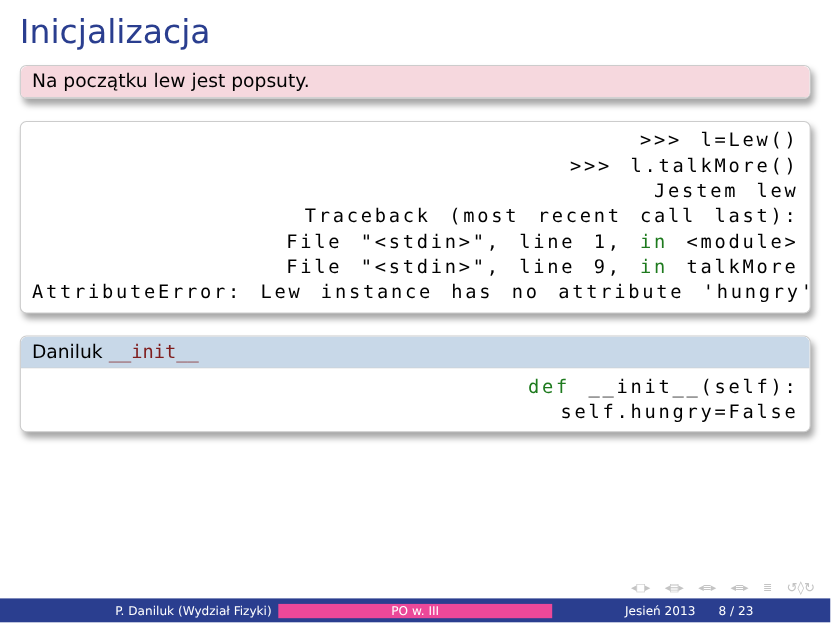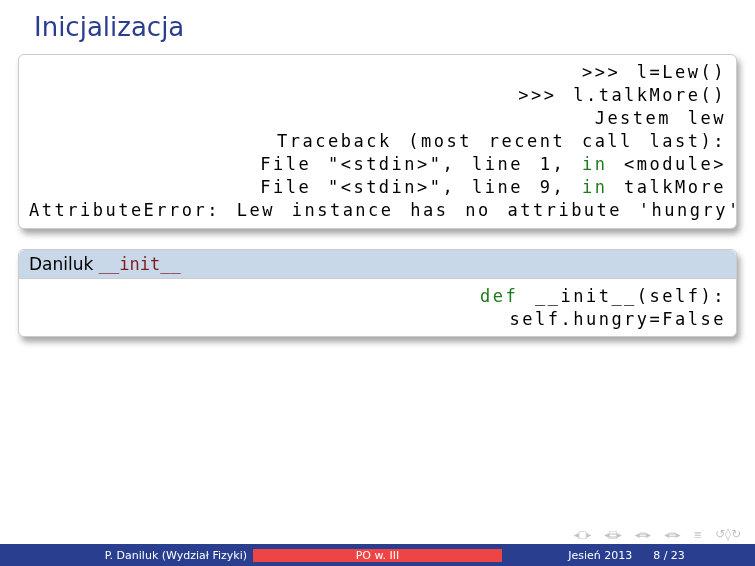--- a/index.html
+++ b/index.html
@@ -4,21 +4,21 @@
 <style>
   html,body{margin:0;padding:0}
   body{
     width:755px;height:566px;
     font-family:"DejaVu Sans","Segoe UI",sans-serif;
     background:#fff;color:#000;
     position:relative;
     box-sizing:border-box;
   }
   .slide{padding:12px 18px 0 18px}
-  .title{color:#2a3e8f;font-size:26px;margin:0 0 12px 16px;font-weight:400}
+  .title{color:#2a3e8f;font-size:30px;margin:0 0 12px 0;font-weight:400}
   .block{
     border:1px solid #ccc;border-radius:6px;
     box-shadow:3px 5px 6px rgba(0,0,0,.35);
     margin:0 0 20px 0;overflow:hidden;background:#fff;
   }
   .block-head{
     padding:4px 10px;font-size:17px;
     border-bottom:1px solid #ccc;
     border-radius:6px 6px 0 0;
   }
@@ -34,36 +34,39 @@
   }
   .code-method{font-family:"DejaVu Sans Mono",monospace;color:#7f1d1d}
   .kw{color:#1e7a1e}
   .footer{
     position:absolute;left:0;right:0;bottom:0;height:22px;
     background:#2a3e8f;color:#fff;font-size:11px;
     display:flex;align-items:center;
   }
   .footer .cell{flex:1;text-align:center;padding:0 6px;white-space:nowrap;overflow:hidden}
   .footer .cell.l{text-align:right;padding-left:10px}
-  .footer .cell.c{background:#ef4444}
+  .footer .cell.c{background:#ec4899}
   .footer .cell.r{text-align:center;padding-right:10px}
   .navbar{
     position:absolute;left:0;right:0;bottom:22px;height:20px;
     display:flex;justify-content:flex-end;align-items:center;
     gap:14px;padding-right:14px;color:#c4c4c4;font-size:12px;
   }
   .navglyph{font-size:10px;letter-spacing:-1px}
   .redo{font-size:12px}
 </style>
 </head>
 <body>
 
 <div class="slide">
   <h1 class="title">Inicjalizacja</h1>
 
+  <div class="block">
+    <div class="block-head head-pink">Na początku lew jest popsuty.</div>
+  </div>
 
   <div class="block">
     <div class="block-body">
       <div class="code"><span>&gt;&gt;&gt; l=Lew()</span>
 <span>&gt;&gt;&gt; l.talkMore()</span>
 <span>Jestem lew</span>
 <span>Traceback (most recent call last):</span>
 <span><span>  File "&lt;stdin&gt;", line 1, </span><span class="kw">in</span><span> &lt;module&gt;</span></span>
 <span><span>  File "&lt;stdin&gt;", line 9, </span><span class="kw">in</span><span> talkMore</span></span>
 <span>AttributeError: Lew instance has no attribute 'hungry'</span></div>

